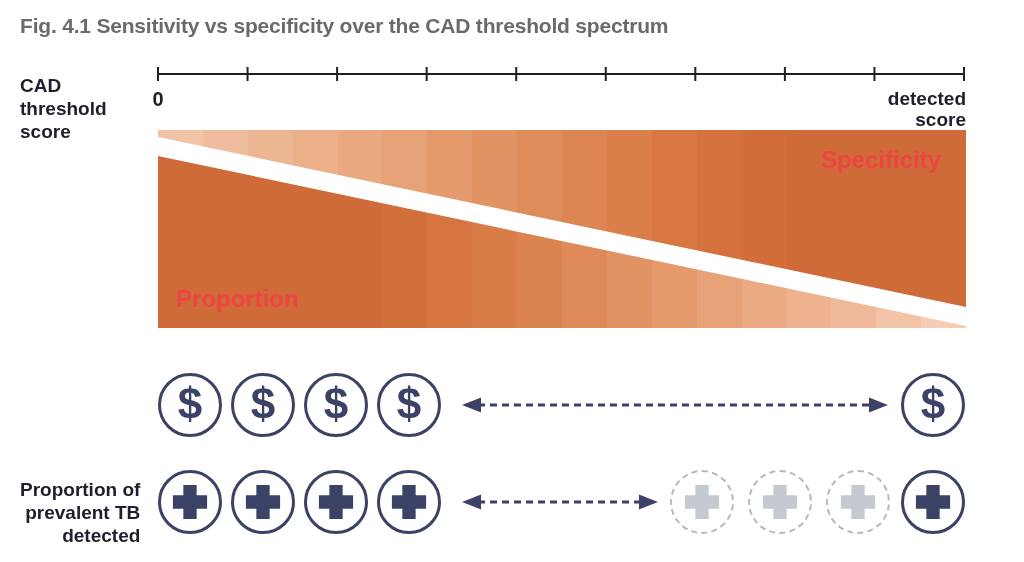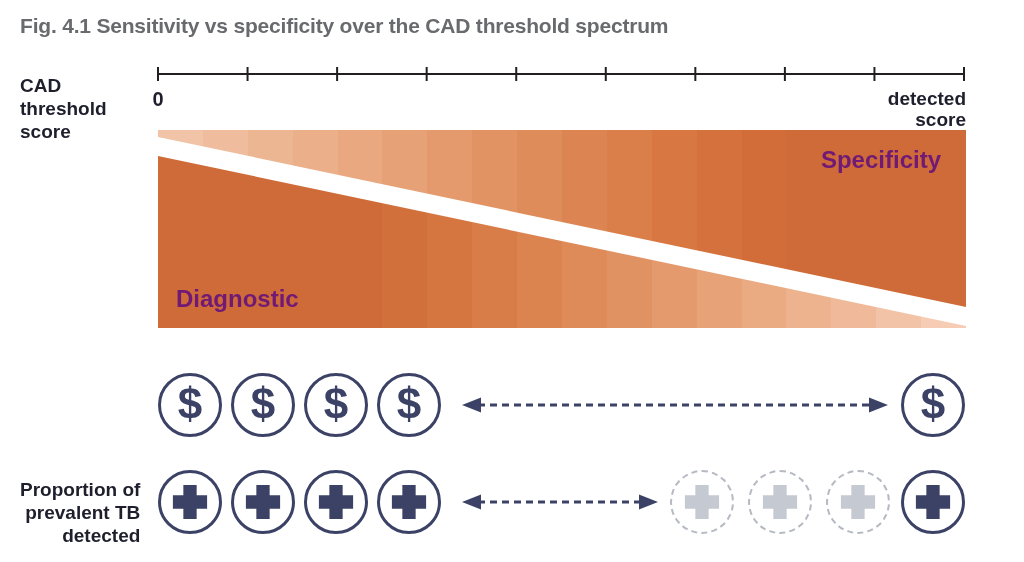--- a/index.html
+++ b/index.html
@@ -22,21 +22,21 @@
     position:absolute;left:146px;top:88px;width:24px;text-align:center;
     font-size:20px;font-weight:600;color:var(--text-dark);
   }
   .axis-max{
     position:absolute;right:58px;top:88px;text-align:right;
     font-size:19px;font-weight:600;color:var(--text-dark);
     line-height:21px;white-space:pre-line;
   }
   .wedge-svg{position:absolute;left:158px;top:130px;}
   .wedge-label{
-    position:absolute;color:#701a75;font-size:24px;font-weight:600;
+    position:absolute;color:#ef4444;font-size:24px;font-weight:600;
     white-space:nowrap;
   }
   .wedge-label.spec{right:83px;top:146px;}
   .wedge-label.sens{left:176px;top:285px;}
   .row-label-cost{top:372px;}
   .row-label-tb{top:468px;text-align:right;}
   .circle{
     position:absolute;width:64px;height:64px;box-sizing:border-box;
     border:3px solid var(--navy);border-radius:50%;
     display:flex;align-items:center;justify-content:center;background:#ffffff;
@@ -154,21 +154,21 @@
           <stop offset="94.44444444444444%" stop-color="#f3c3a7"></stop>
           <stop offset="94.44444444444444%" stop-color="#f6ccb4"></stop>
           <stop offset="100%" stop-color="#f6ccb4"></stop>
         </linearGradient>
     </defs>
     <polygon points="0,0 808,0 808,177 0,7" fill="url(#gradSpec)"></polygon>
     <polygon points="0,26 808,196 808,198 0,198" fill="url(#gradSens)"></polygon>
   </svg>
 
   <div class="wedge-label spec">Specificity</div>
-  <div class="wedge-label sens">Diagnostic</div>
+  <div class="wedge-label sens">Proportion</div>
 
   <div class="side-label row-label-tb">Proportion of
 prevalent TB
 detected</div>
 
   <div id="icon-layer">
       <div class="circle" style="left: 158px; top: 373px;">
         <span class="dollar">$</span>
       </div>
       <div class="circle" style="left: 231px; top: 373px;">

